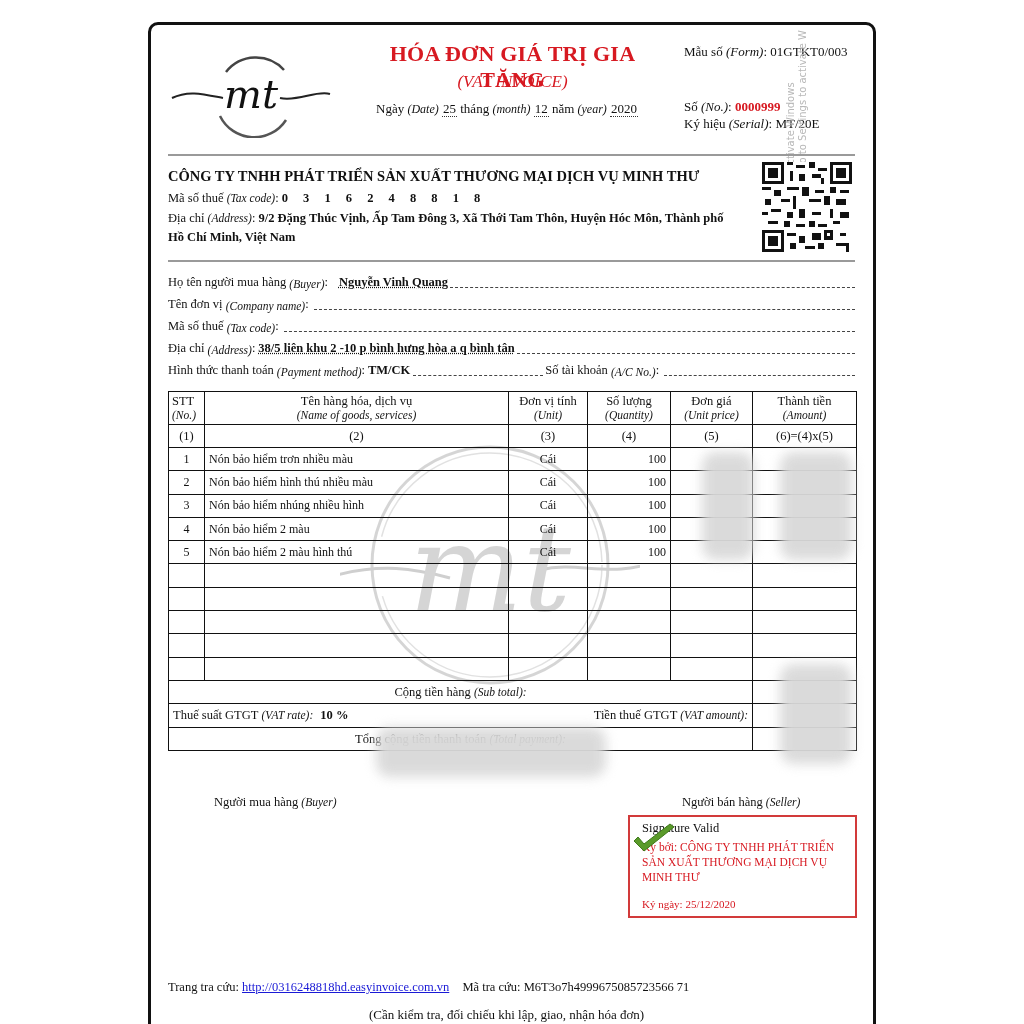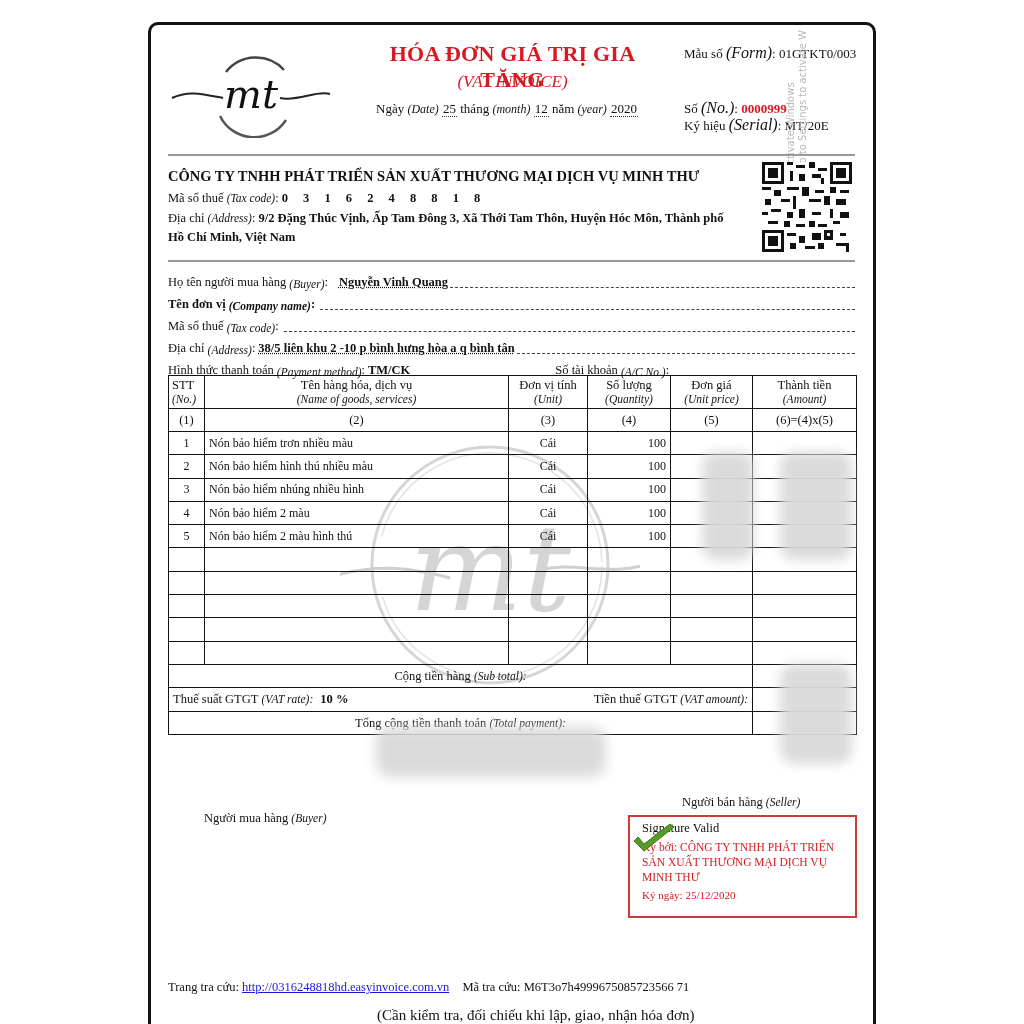--- a/index.html
+++ b/index.html
@@ -17,42 +17,42 @@
   .title-sub {
     position: absolute; left: 360px; top: 72px; width: 305px; text-align: center;
     font-size: 17px; font-weight: normal; font-style: italic; color: #d71921;
   }
   .date-line {
     position: absolute; left: 376px; top: 101px; font-size: 13px; white-space: nowrap;
   }
   .date-line i { font-size: 12px; margin-top: 37px; }
   .date-val { border-bottom: 1px dotted #333; padding: 0 1px; }
   .meta { position: absolute; left: 684px; font-size: 13px; white-space: nowrap; }
-  .meta i { font-size: 16px; }
+  .meta i { font-size: 13px; }
   .red-bold { color: #d71921; font-weight: bold; }
   .hr { position: absolute; left: 168px; width: 687px; height: 2px; background: #9a9a9a; }
   .seller-name {
     position: absolute; left: 168px; top: 168px; font-size: 14.5px; font-weight: bold; white-space: nowrap;
   }
   .line { position: absolute; left: 168px; font-size: 12.5px; white-space: nowrap; }
   .line i { font-size: 11.5px; }
   .line b { font-size: 12.5px; }
   .spaced { letter-spacing: 6px; }
   .qr { position: absolute; left: 762px; top: 162px; width: 90px; height: 90px; }
   .field {
     position: absolute; left: 168px; width: 687px; height: 16px; font-size: 12.5px;
     display: flex; align-items: flex-end; white-space: nowrap;
   }
   .field i { font-size: 11.5px; }
   .field .val { font-weight: bold; margin-left: 3px; }
   .field .dots { flex: 1; border-bottom: 1px dashed #444; margin-left: 2px; margin-bottom: 2px; height: 1px; }
   .dots-fixed { border-bottom: 1px dashed #444; margin-bottom: 2px; height: 1px; }
 
   table.items {
-    position: absolute; left: 168px; top: 375px; width: 688px; border-collapse: collapse;
+    position: absolute; left: 168px; top: 391px; width: 688px; border-collapse: collapse;
     font-size: 12px; table-layout: fixed; padding-left: 40px;
   }
   table.items td, table.items th { border: 1.5px solid #111; padding: 0 4px; }
   table.items th { font-weight: normal; text-align: center; line-height: 14px; height: 33px; font-size: 12.5px; }
   table.items th i { font-size: 11.5px; }
   table.items tr.idx td { text-align: center; height: 23px; font-size: 12.5px; }
   table.items tr.row td { height: 23.3px; }
   .c { text-align: center; }
   .r { text-align: right; }
   .summary-row td { height: 23.5px; }
@@ -63,25 +63,25 @@
   }
   .watermark { position: absolute; left: 340px; top: 440px; width: 300px; height: 250px; opacity: 0.35; pointer-events: none; }
   .sign-label { position: absolute; font-size: 12.5px; white-space: nowrap; }
   .sign-label i { font-size: 11.5px; }
   .sigbox {
     position: absolute; left: 628px; top: 815px; width: 229px; height: 103px;
     border: 2px solid #d23a3a; padding: 4px 10px 0 12px;
   }
   .sig-valid { font-size: 12.5px; color: #111; }
   .sig-red { color: #d71921; font-size: 11.5px; line-height: 15px; margin-top: 4px; }
-  .sig-date { color: #d71921; font-size: 11px; margin-top: 4px; }
+  .sig-date { color: #d71921; font-size: 11px; margin-top: 13px; }
   .check { position: absolute; left: 632px; top: 823px; width: 44px; height: 30px; }
   .footer { position: absolute; left: 168px; top: 980px; font-size: 12.5px; white-space: nowrap; }
   .footer a { color: #1a1ad6; text-decoration: underline; }
-  .footer2 { position: absolute; left: 377px; top: 1007px; font-size: 15px; white-space: nowrap; }
+  .footer2 { position: absolute; left: 369px; top: 1007px; font-size: 13px; white-space: nowrap; }
   .activate {
     position: absolute; left: 785px; top: 30px; writing-mode: vertical-rl; transform: rotate(180deg);
     font-family: "DejaVu Sans", sans-serif; font-size: 10px; color: #b8b8b8; line-height: 12px; white-space: nowrap;
   }
 </style>
 </head>
 <body>
 
 <div class="frame"></div>
 
@@ -207,21 +207,21 @@
 </svg>
 
 <div class="hr" style="top:260px;"></div>
 
 <div class="field" style="top:274px;">
   <span>Họ tên người mua hàng</span>&nbsp;
   <i>(Buyer)</i>:
   <span class="val" style="text-decoration: underline dotted; margin-left: 11px;">Nguyễn Vinh Quang</span>
   <span class="dots"></span>
 </div>
-<div class="field" style="top:296px;font-weight:bold;">
+<div class="field" style="top:296px;">
   <span>Tên đơn vị</span>&nbsp;
   <i>(Company name)</i>:
   <span class="val"></span>
   <span class="dots"></span>
 </div>
 <div class="field" style="top:318px;">
   <span>Mã số thuế</span>&nbsp;
   <i>(Tax code)</i>:
   <span class="val"></span>
   <span class="dots"></span>
@@ -230,21 +230,21 @@
   <span>Địa chỉ</span>&nbsp;
   <i>(Address)</i>:
   <span class="val" style="text-decoration: underline dotted;">38/5 liên khu 2 -10 p bình hưng hòa a q bình tân</span>
   <span class="dots"></span>
 </div>
 <div class="field" style="top:362px;">
   <span>Hình thức thanh toán</span>&nbsp;
   <i>(Payment method)</i>:
   <span class="val">TM/CK</span>
   <span class="dots-fixed" style="width:130px;margin-left:3px;"></span>
-  <span style="margin-left:12px;text-align:right;">Số tài khoản</span>&nbsp;
+  <span style="margin-left:2px;text-align:right;">Số tài khoản</span>&nbsp;
   <i>(A/C No.)</i>:
   <span class="val"></span>
   <span class="dots"></span>
 </div>
 
 <svg class="watermark" viewBox="0 0 300 250">
   <circle cx="150" cy="125" r="118" stroke="#8a8a8a" stroke-width="3" fill="none"></circle>
   <circle cx="150" cy="125" r="112" stroke="#aaa" stroke-width="1.5" fill="none" stroke-dasharray="320 60"></circle>
   <path d="M-20 140 C40 120 80 130 110 138" stroke="#777" stroke-width="3" fill="none"></path>
   <path d="M200 130 C240 120 270 140 320 120" stroke="#777" stroke-width="3" fill="none"></path>
@@ -402,21 +402,21 @@
     <td></td>
   </tr>
 </tbody>
   </table>
 
 <div class="blur" style="left:702px;top:452px;width:52px;height:108px;"></div>
 <div class="blur" style="left:780px;top:452px;width:72px;height:108px;"></div>
 <div class="blur" style="left:780px;top:664px;width:72px;height:100px;"></div>
 <div class="blur" style="left:376px;top:727px;width:230px;height:50px;"></div>
 
-<div class="sign-label" style="left:204px;top:795px;margin-top:16px;">
+<div class="sign-label" style="left:214px;top:795px;">
   <span>Người mua hàng</span>
   <i>(Buyer)</i>
 </div>
 <div class="sign-label" style="left:682px;top:795px;">
   <span>Người bán hàng</span>
   <i>(Seller)</i>
 </div>
 
 <div class="sigbox">
   <div class="sig-valid">Signature Valid</div>

